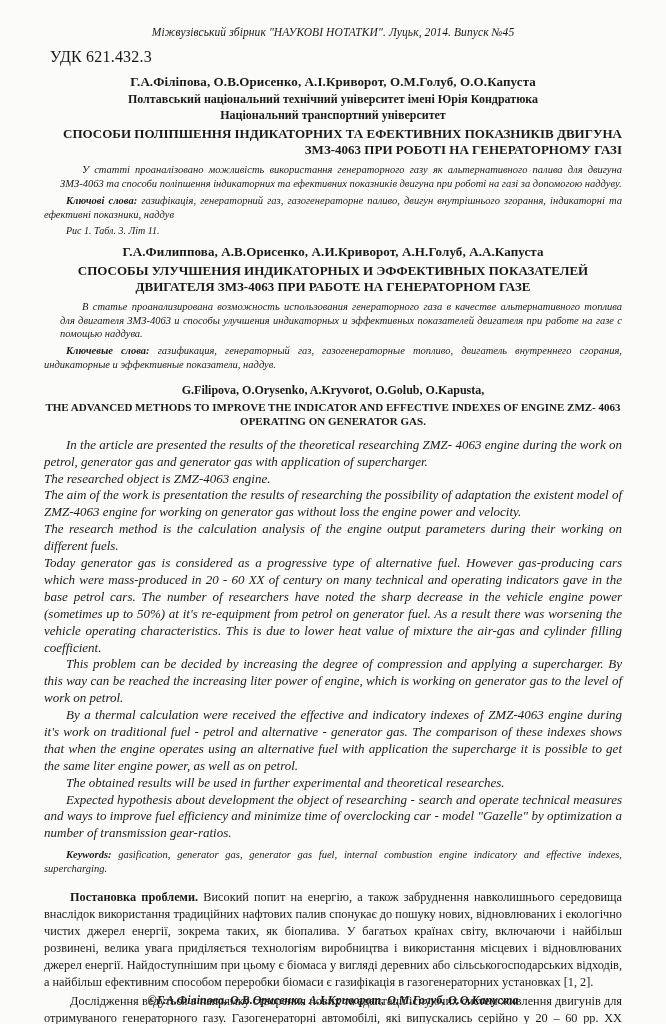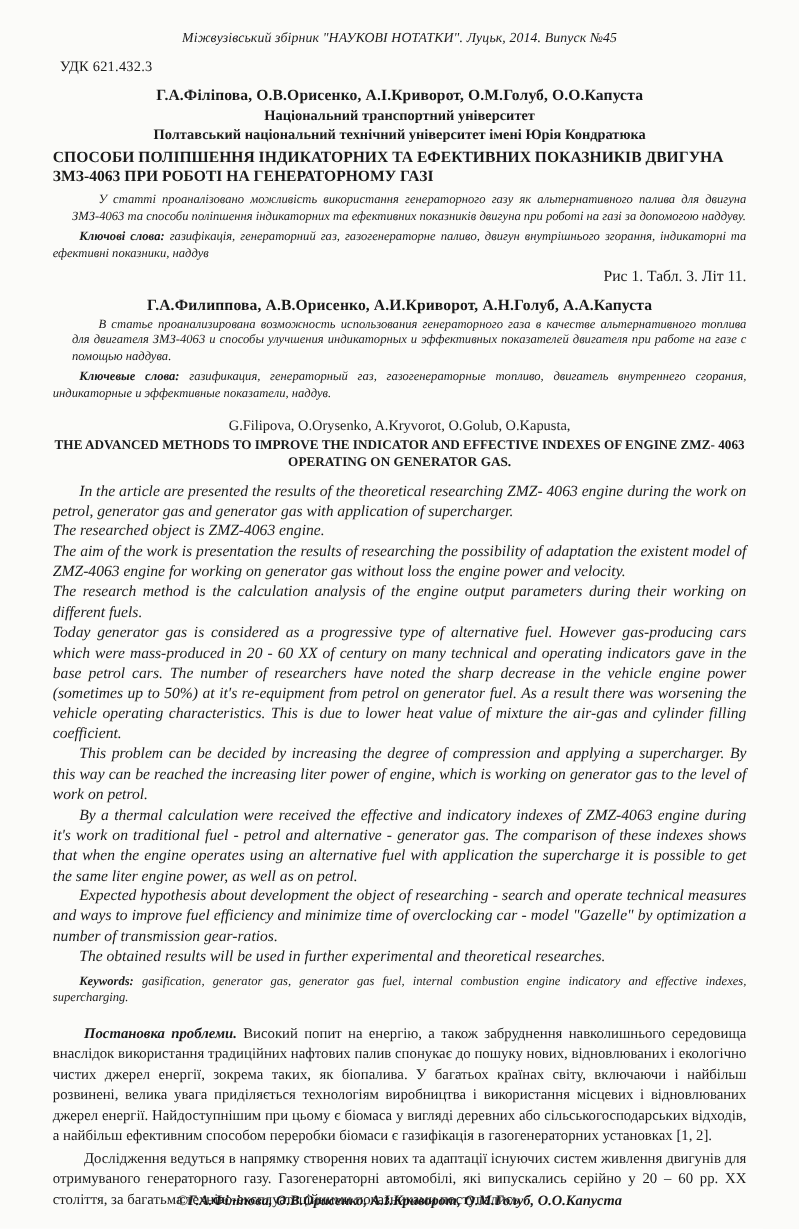--- a/index.html
+++ b/index.html
@@ -19,39 +19,39 @@
     overflow: hidden;
   }
   .running-head {
     text-align: center;
     font-style: italic;
     font-size: 11.5px;
     letter-spacing: 0.1px;
     margin-bottom: 10px;
   }
   .udc {
-    font-size: 12px;
+    font-size: 16px;
     margin: 2px 0 8px 6px;
     letter-spacing: 0.2px;
   }
   .authors {
     text-align: center;
     font-weight: bold;
     font-size: 13px;
     letter-spacing: 0.1px;
     margin: 0 0 2px 0;
   }
   .affil {
     text-align: center;
     font-weight: bold;
     font-size: 12px;
     margin: 0 0 1px 0;
   }
   .title-uk {
-    text-align: left;
+    text-align: right;
     font-weight: bold;
     font-size: 13px;
     line-height: 1.2;
     margin: 3px 0 6px 0;
   }
   .abstract {
     font-style: italic;
     font-size: 10.5px;
     line-height: 1.28;
     text-align: justify;
@@ -64,44 +64,44 @@
     line-height: 1.28;
     text-align: justify;
     text-indent: 22px;
     margin: 0 0 4px 0;
   }
   .keywords b {
     font-weight: bold;
     margin-top: 47px;
   }
   .figline {
-    font-size: 13px;
+    font-style: italic;
+    font-size: 10px;
     margin: 0 0 8px 0;
     text-indent: 22px;
-    text-align: right;
   }
   .gap-sm { height: 6px; }
   .gap-md { height: 10px; }
   .title-ru {
     text-align: center;
     font-weight: bold;
     font-size: 13px;
     line-height: 1.2;
     margin: 3px 0 6px 0;
   }
   .title-en {
     text-align: center;
     font-weight: bold;
     font-size: 11px;
     line-height: 1.25;
     margin: 3px 0 8px 0;
   }
   .authors-en {
     text-align: center;
-    font-weight: normal;
+    font-weight: bold;
     font-size: 12px;
     margin: 0 0 2px 0;
   }
   .en-para {
     font-style: italic;
     font-size: 13px;
     line-height: 1.3;
     text-align: justify;
     text-indent: 22px;
     margin: 0;
@@ -111,21 +111,20 @@
   }
   .body-para {
     font-size: 12.3px;
     line-height: 1.38;
     text-align: justify;
     text-indent: 26px;
     margin: 0 0 2px 0;
   }
   .body-para b {
     font-weight: bold;
-    font-style: italic;
   }
   .footer {
     position: absolute;
     left: 0;
     right: 0;
     bottom: 14px;
     text-align: center;
   }
   .footer-line {
     font-weight: bold;
@@ -144,55 +143,56 @@
 <body>
 
 <div class="page">
 
   <div class="running-head">Міжвузівський збірник "НАУКОВІ НОТАТКИ". Луцьк, 2014. Випуск №45</div>
 
   <div class="udc">УДК 621.432.3</div>
 
   <div>
     <div class="authors">Г.А.Філіпова, О.В.Орисенко, А.І.Криворот, О.М.Голуб, О.О.Капуста</div>
+    <div class="affil">Полтавський національний технічний університет імені Юрія Кондратюка</div>
     <div class="affil">Національний транспортний університет</div>
-    <div class="affil">Полтавський національний технічний університет імені Юрія Кондратюка</div>
     <div class="title-uk">СПОСОБИ ПОЛІПШЕННЯ ІНДИКАТОРНИХ ТА ЕФЕКТИВНИХ ПОКАЗНИКІВ ДВИГУНА ЗМЗ-4063 ПРИ РОБОТІ НА ГЕНЕРАТОРНОМУ ГАЗІ</div>
     <div class="abstract">У статті проаналізовано можливість використання генераторного газу як альтернативного палива для двигуна ЗМЗ-4063 та способи поліпшення індикаторних та ефективних показників двигуна при роботі на газі за допомогою наддуву.</div>
     <div class="keywords">
       <b>Ключові слова:</b>
       <span>газифікація, генераторний газ, газогенераторне паливо, двигун внутрішнього згорання, індикаторні та ефективні показники, наддув</span>
     </div>
     <div class="figline">Рис 1. Табл. 3. Літ 11.</div>
   </div>
 
   <div>
     <div class="authors">Г.А.Филиппова, А.В.Орисенко, А.И.Криворот, А.Н.Голуб, А.А.Капуста</div>
+    <div class="title-ru">СПОСОБЫ УЛУЧШЕНИЯ ИНДИКАТОРНЫХ И ЭФФЕКТИВНЫХ ПОКАЗАТЕЛЕЙ ДВИГАТЕЛЯ ЗМЗ-4063 ПРИ РАБОТЕ НА ГЕНЕРАТОРНОМ ГАЗЕ</div>
     <div class="abstract">В статье проанализирована возможность использования генераторного газа в качестве альтернативного топлива для двигателя ЗМЗ-4063 и способы улучшения индикаторных и эффективных показателей двигателя при работе на газе с помощью наддува.</div>
     <div class="keywords">
       <b>Ключевые слова:</b>
       <span>газификация, генераторный газ, газогенераторные топливо, двигатель внутреннего сгорания, индикаторные и эффективные показатели, наддув.</span>
     </div>
   </div>
 
   <div class="sep"></div>
 
   <div>
     <div class="authors-en">G.Filipova, O.Orysenko, A.Kryvorot, O.Golub, O.Kapusta,</div>
     <div class="title-en">THE ADVANCED METHODS TO IMPROVE THE INDICATOR AND EFFECTIVE INDEXES OF ENGINE ZMZ- 4063 OPERATING ON GENERATOR GAS.</div>
 
     <div class="en-para">In the article are presented the results of the theoretical researching ZMZ- 4063 engine during the work on petrol, generator gas and generator gas with application of supercharger.</div>
     <div class="en-para noindent">The researched object is ZMZ-4063 engine.</div>
     <div class="en-para noindent">The aim of the work is presentation the results of researching the possibility of adaptation the existent model of ZMZ-4063 engine for working on generator gas without loss the engine power and velocity.</div>
     <div class="en-para noindent">The research method is the calculation analysis of the engine output parameters during their working on different fuels.</div>
     <div class="en-para noindent">Today generator gas is considered as a progressive type of alternative fuel. However gas-producing cars which were mass-produced in 20 - 60 XX of century on many technical and operating indicators gave in the base petrol cars. The number of researchers have noted the sharp decrease in the vehicle engine power (sometimes up to 50%) at it's re-equipment from petrol on generator fuel. As a result there was worsening the vehicle operating characteristics. This is due to lower heat value of mixture the air-gas and cylinder filling coefficient.</div>
     <div class="en-para">This problem can be decided by increasing the degree of compression and applying a supercharger. By this way can be reached the increasing liter power of engine, which is working on generator gas to the level of work on petrol.</div>
     <div class="en-para">By a thermal calculation were received the effective and indicatory indexes of ZMZ-4063 engine during it's work on traditional fuel - petrol and alternative - generator gas. The comparison of these indexes shows that when the engine operates using an alternative fuel with application the supercharge it is possible to get the same liter engine power, as well as on petrol.</div>
+    <div class="en-para">The obtained results will be used in further experimental and theoretical researches.</div>
     <div class="en-para">Expected hypothesis about development the object of researching - search and operate technical measures and ways to improve fuel efficiency and minimize time of overclocking car - model "Gazelle" by optimization a number of transmission gear-ratios.</div>
-    <div class="en-para">The obtained results will be used in further experimental and theoretical researches.</div>
 
     <div class="gap-sm"></div>
 
     <div class="keywords">
       <b>Keywords:</b>
       <span>gasification, generator gas, generator gas fuel, internal combustion engine indicatory and effective indexes, supercharging.</span>
     </div>
   </div>
 
   <div class="gap-md"></div>

